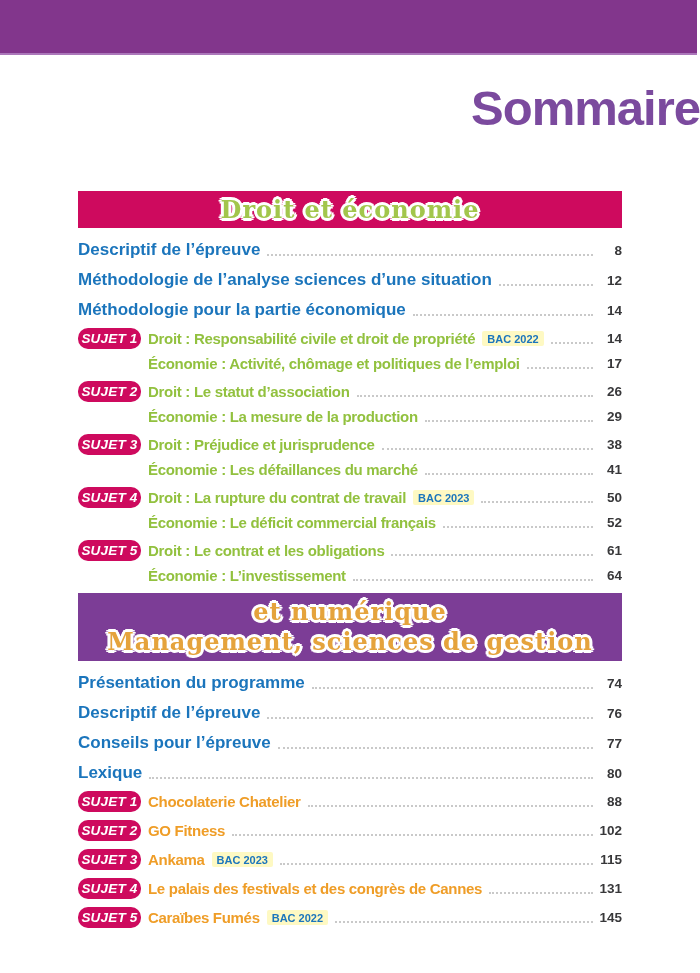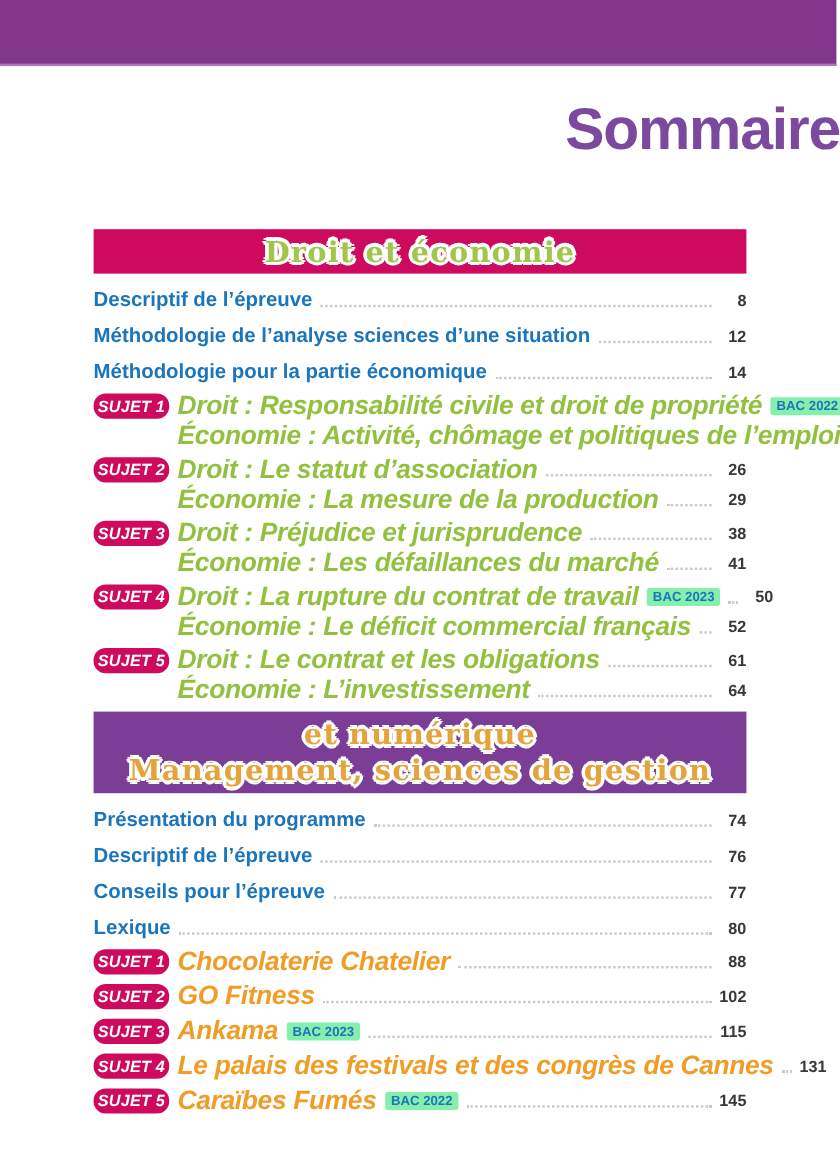--- a/index.html
+++ b/index.html
@@ -101,31 +101,30 @@
     font-size: 13.5px;
     letter-spacing: 0.2px;
     display: flex;
     align-items: center;
     justify-content: center;
   }
   .sujet-lines { flex: 1; min-width: 0; }
   .toc-line { height: 20px; }
   .toc-line + .toc-line { margin-top: 5px; }
   .toc-line .label {
-    font-size: 22px;
+    font-size: 15px;
     font-weight: bold;
     letter-spacing: -0.3px;
     white-space: nowrap;
-    font-style: italic;
   }
   .label-green  { color: #92c13f; }
   .label-orange { color: #ef9d27; }
   .bac-tag {
     flex: 0 0 auto;
-    background: #86efac;
+    background: #fef9c3;
     color: #1b75bc;
     font-weight: bold;
     font-size: 11px;
     padding: 2px 5px 1px 5px;
     margin-left: 7px;
     border-radius: 2px;
     white-space: nowrap;
     align-self: center;
   }
 </style>

